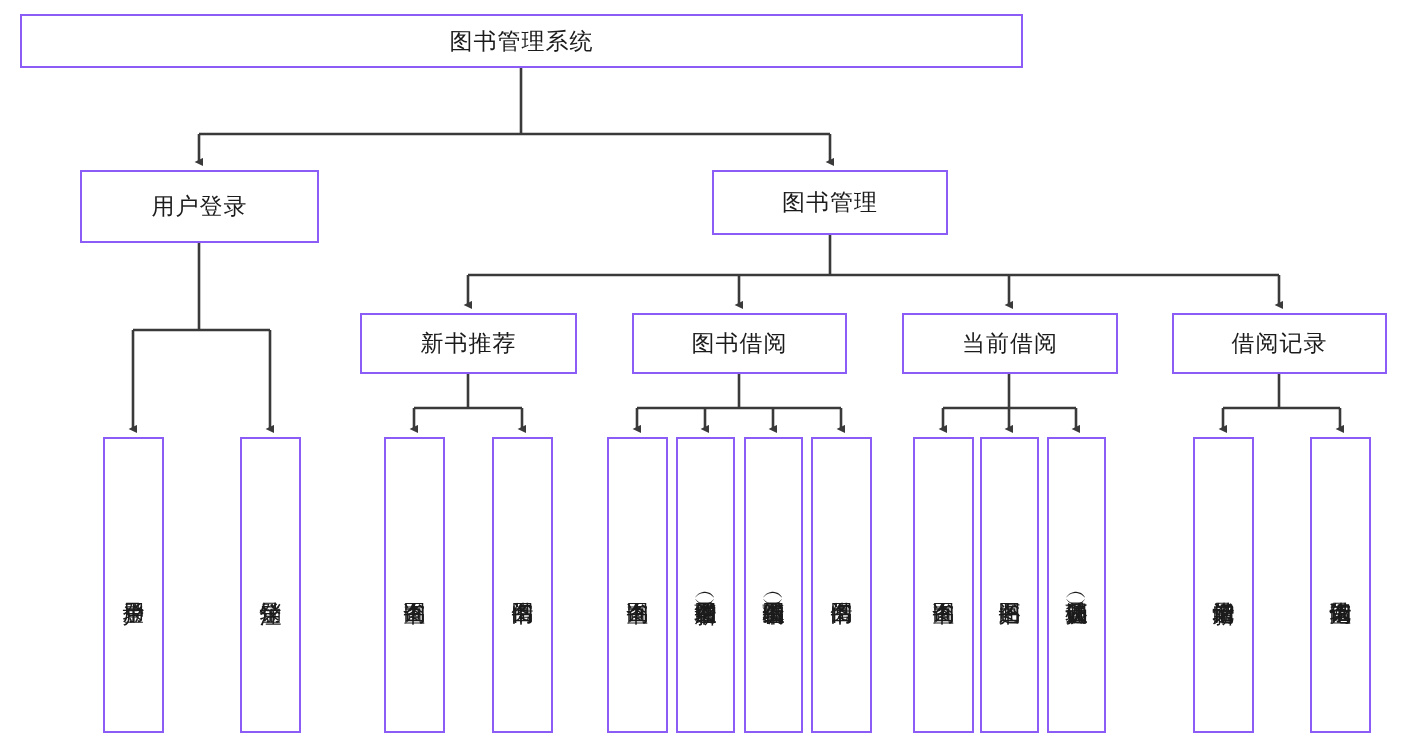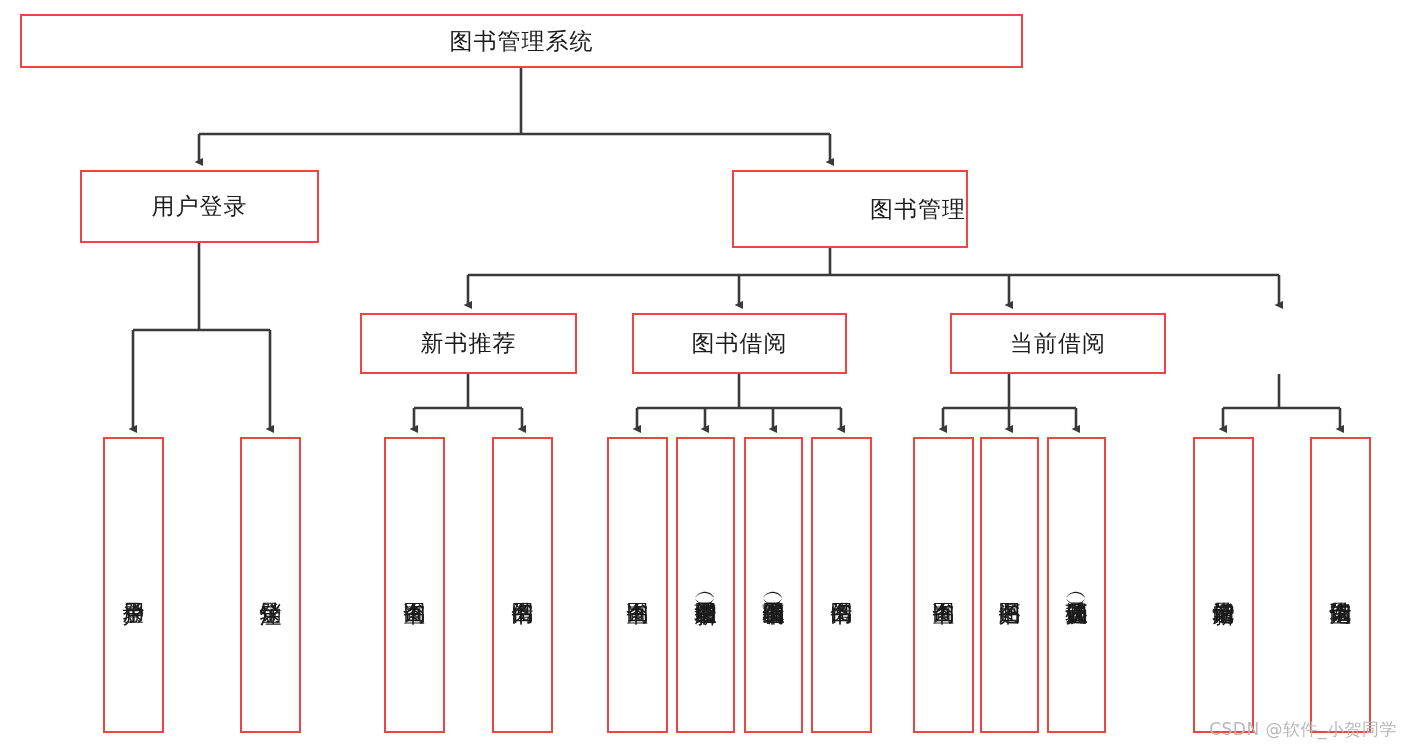--- a/index.html
+++ b/index.html
@@ -22,21 +22,21 @@
     left: 0;
     top: 0;
     width: 1405px;
     height: 747px;
     pointer-events: none;
   }
   .node {
     position: absolute;
     box-sizing: border-box;
     background: #ffffff;
-    border: 2px solid #ef4444;
+    border: 2px solid #8b5cf6;
     display: flex;
     align-items: center;
     justify-content: center;
     color: #1b1b1b;
   }
   .node.h {
     font-size: 23px;
     letter-spacing: 1px;
   }
   .node.leaf {
@@ -119,32 +119,35 @@
     </g>
   </svg>
 
   <div class="node h" style="left:20px; top:14px; width:1003px; height:54px;">
     <span class="htext">图书管理系统</span>
   </div>
 
   <div class="node h" style="left:80px; top:170px; width:239px; height:73px;">
     <span class="htext">用户登录</span>
   </div>
-  <div class="node h" style="left:732px; top:170px; width:236px; height:78px;justify-content:flex-end;">
+  <div class="node h" style="left:712px; top:170px; width:236px; height:65px;">
     <span class="htext">图书管理</span>
   </div>
 
   <div class="node h" style="left:360px; top:313px; width:217px; height:61px;align-items:center;">
     <span class="htext">新书推荐</span>
   </div>
   <div class="node h" style="left:632px; top:313px; width:215px; height:61px;">
     <span class="htext">图书借阅</span>
   </div>
-  <div class="node h" style="left:902px; top:313px; width:216px; height:61px;margin-left:48px;">
+  <div class="node h" style="left:902px; top:313px; width:216px; height:61px;">
     <span class="htext">当前借阅</span>
+  </div>
+  <div class="node h" style="left:1172px; top:313px; width:215px; height:61px;">
+    <span class="htext">借阅记录</span>
   </div>
 
   <div class="node leaf" style="left:103px; top:437px; width:61px; height:296px;">
     <span class="vtext">用户登录</span>
   </div>
   <div class="node leaf" style="left:240px; top:437px; width:61px; height:296px;">
     <span class="vtext">注销登录</span>
   </div>
 
   <div class="node leaf" style="left:384px; top:437px; width:61px; height:296px;">
@@ -177,15 +180,14 @@
     <span class="vtext">确认归还（管理员）</span>
   </div>
 
   <div class="node leaf" style="left:1193px; top:437px; width:61px; height:296px;">
     <span class="vtext">新增借阅记录</span>
   </div>
   <div class="node leaf" style="left:1310px; top:437px; width:61px; height:296px;">
     <span class="vtext">查询借阅记录</span>
   </div>
 
-  <div id="watermark">CSDN @软件_小贺同学</div>
 
 </div>
 
 </body></html>

